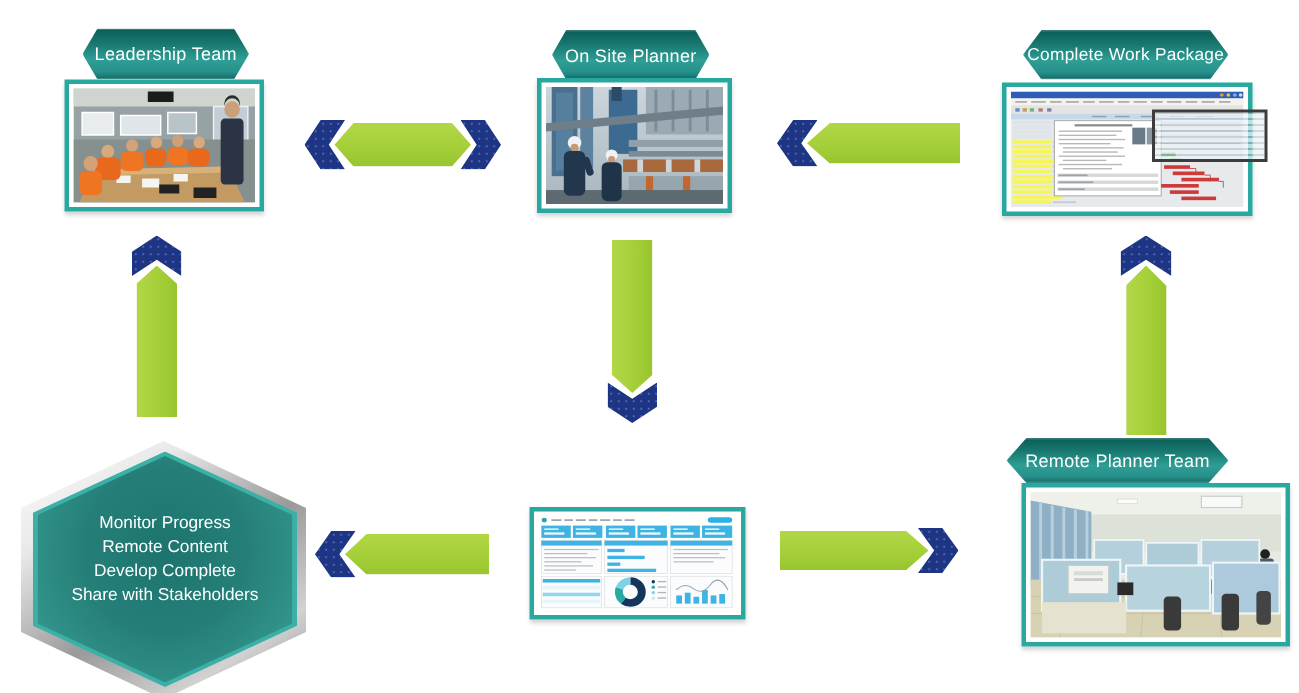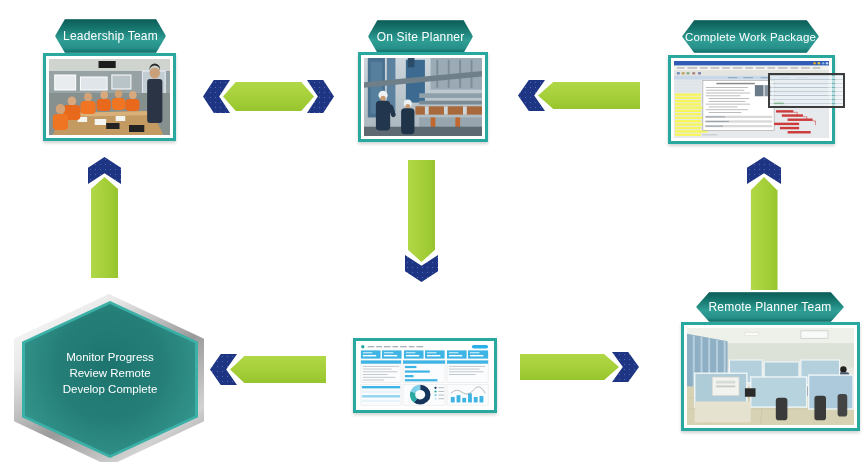--- a/index.html
+++ b/index.html
@@ -304,26 +304,27 @@
 
   <div class="arrow" style="left:747px;top:157px;width:34px;height:133px">
     <div class="navy chev-up" style="left:0;top:0;width:34px;height:27px"></div>
     <div class="green greenv bd-top" style="left:3.5px;top:20px;width:27px;height:113px"></div>
   </div>
 
   <div class="hex-outer hexclip">
     <div class="hex-mid hexclip"></div>
     <div class="hex-inner hexclip">
       <div>Monitor Progress</div>
-      <div>Review Remote</div>
+      <div>Remote Content</div>
       <div>Develop Complete</div>
+      <div>Share with Stakeholders</div>
     </div>
   </div>
 
-  <div class="banner" style="left:696px;top:292px;width:148px;height:30px">
+  <div class="banner" style="left:671px;top:292px;width:148px;height:30px">
     <span>Remote Planner Team</span>
   </div>
 
   <div class="pframe" style="left:353px;top:338px;width:144px;height:75px">
     <svg viewBox="0 0 138 69" preserveAspectRatio="none">
       <rect width="138" height="69" fill="#ffffff"></rect>
       <circle cx="4" cy="3" r="1.8" fill="#2aa9a2"></circle>
       <g fill="#9aa0a6">
           <rect x="9" y="2.4" width="7" height="1.2"></rect>
           <rect x="18" y="2.4" width="6" height="1.2"></rect>

